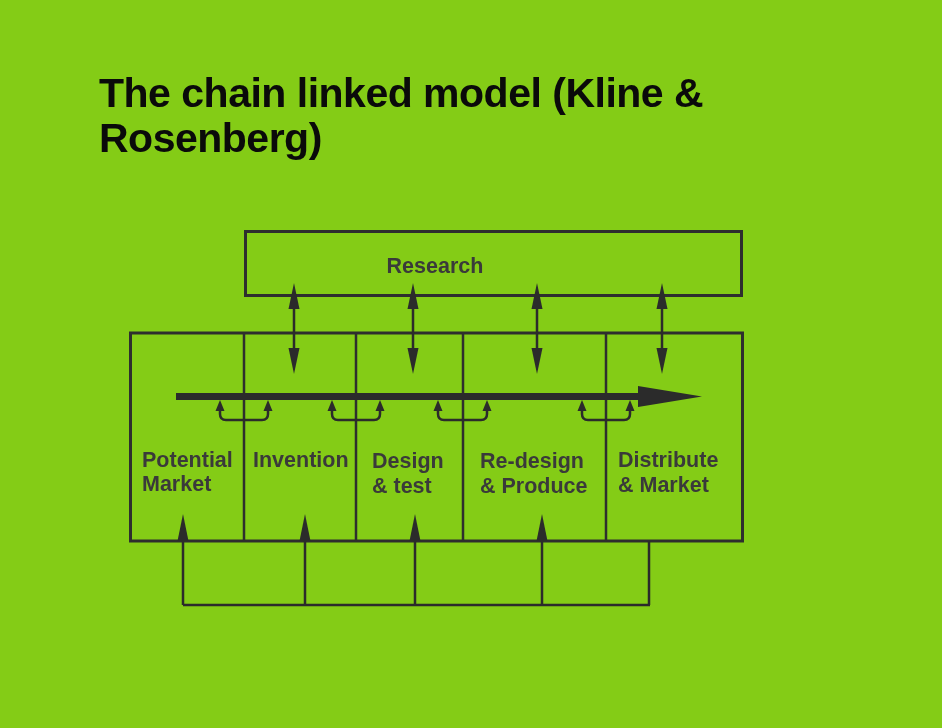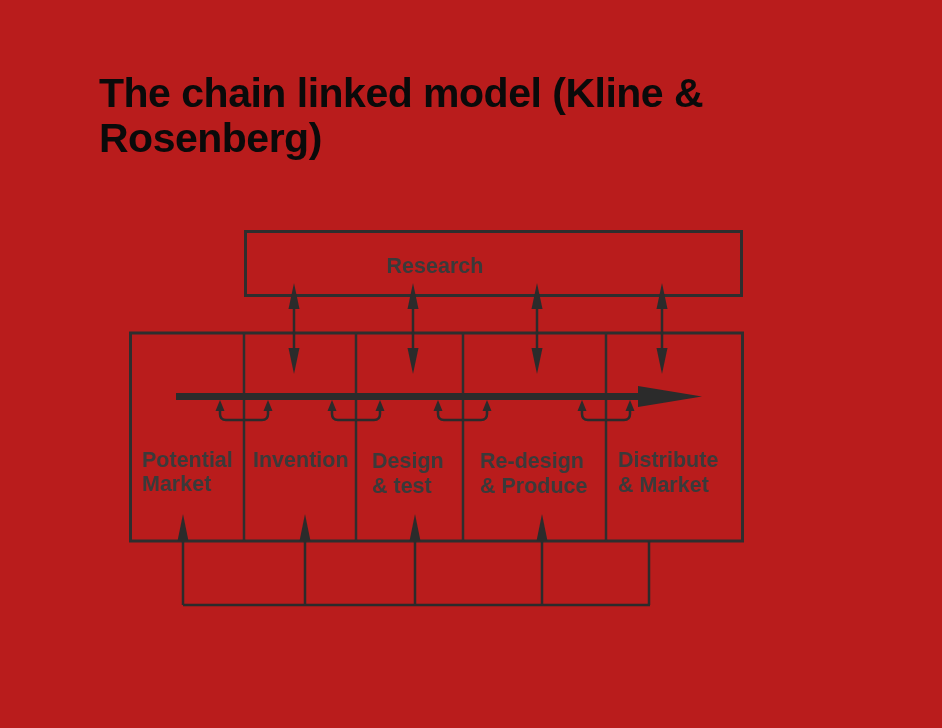--- a/index.html
+++ b/index.html
@@ -4,21 +4,21 @@
 <style>
   html, body {
     margin: 0;
     padding: 0;
     background: #ffffff;
   }
   .slide {
     position: relative;
     width: 942px;
     height: 728px;
-    background: #b91c1c;
+    background: #84cc16;
     overflow: hidden;
     font-family: "Liberation Sans", sans-serif;
   }
   .slide-title {
     position: absolute;
     left: 99px;
     top: 71px;
     width: 740px;
     font-size: 41px;
     font-weight: bold;

